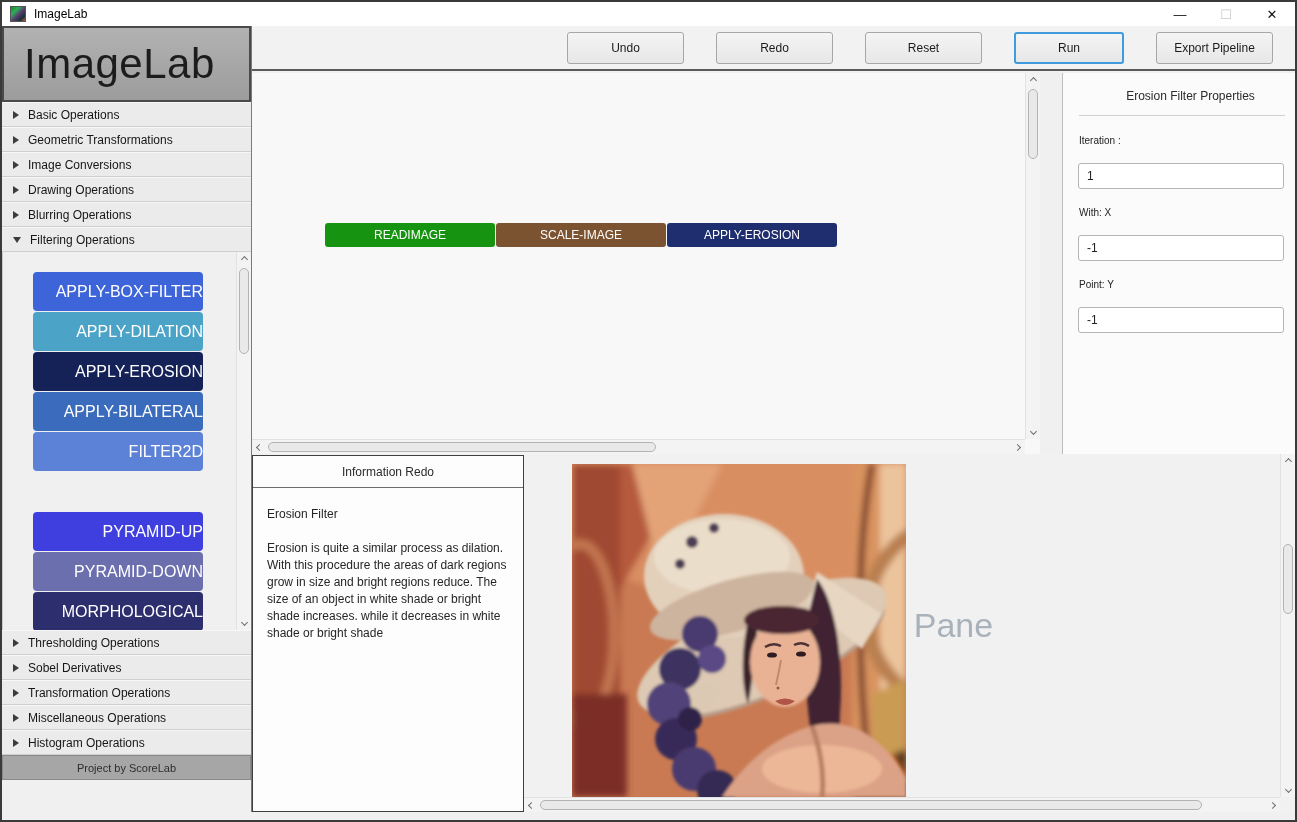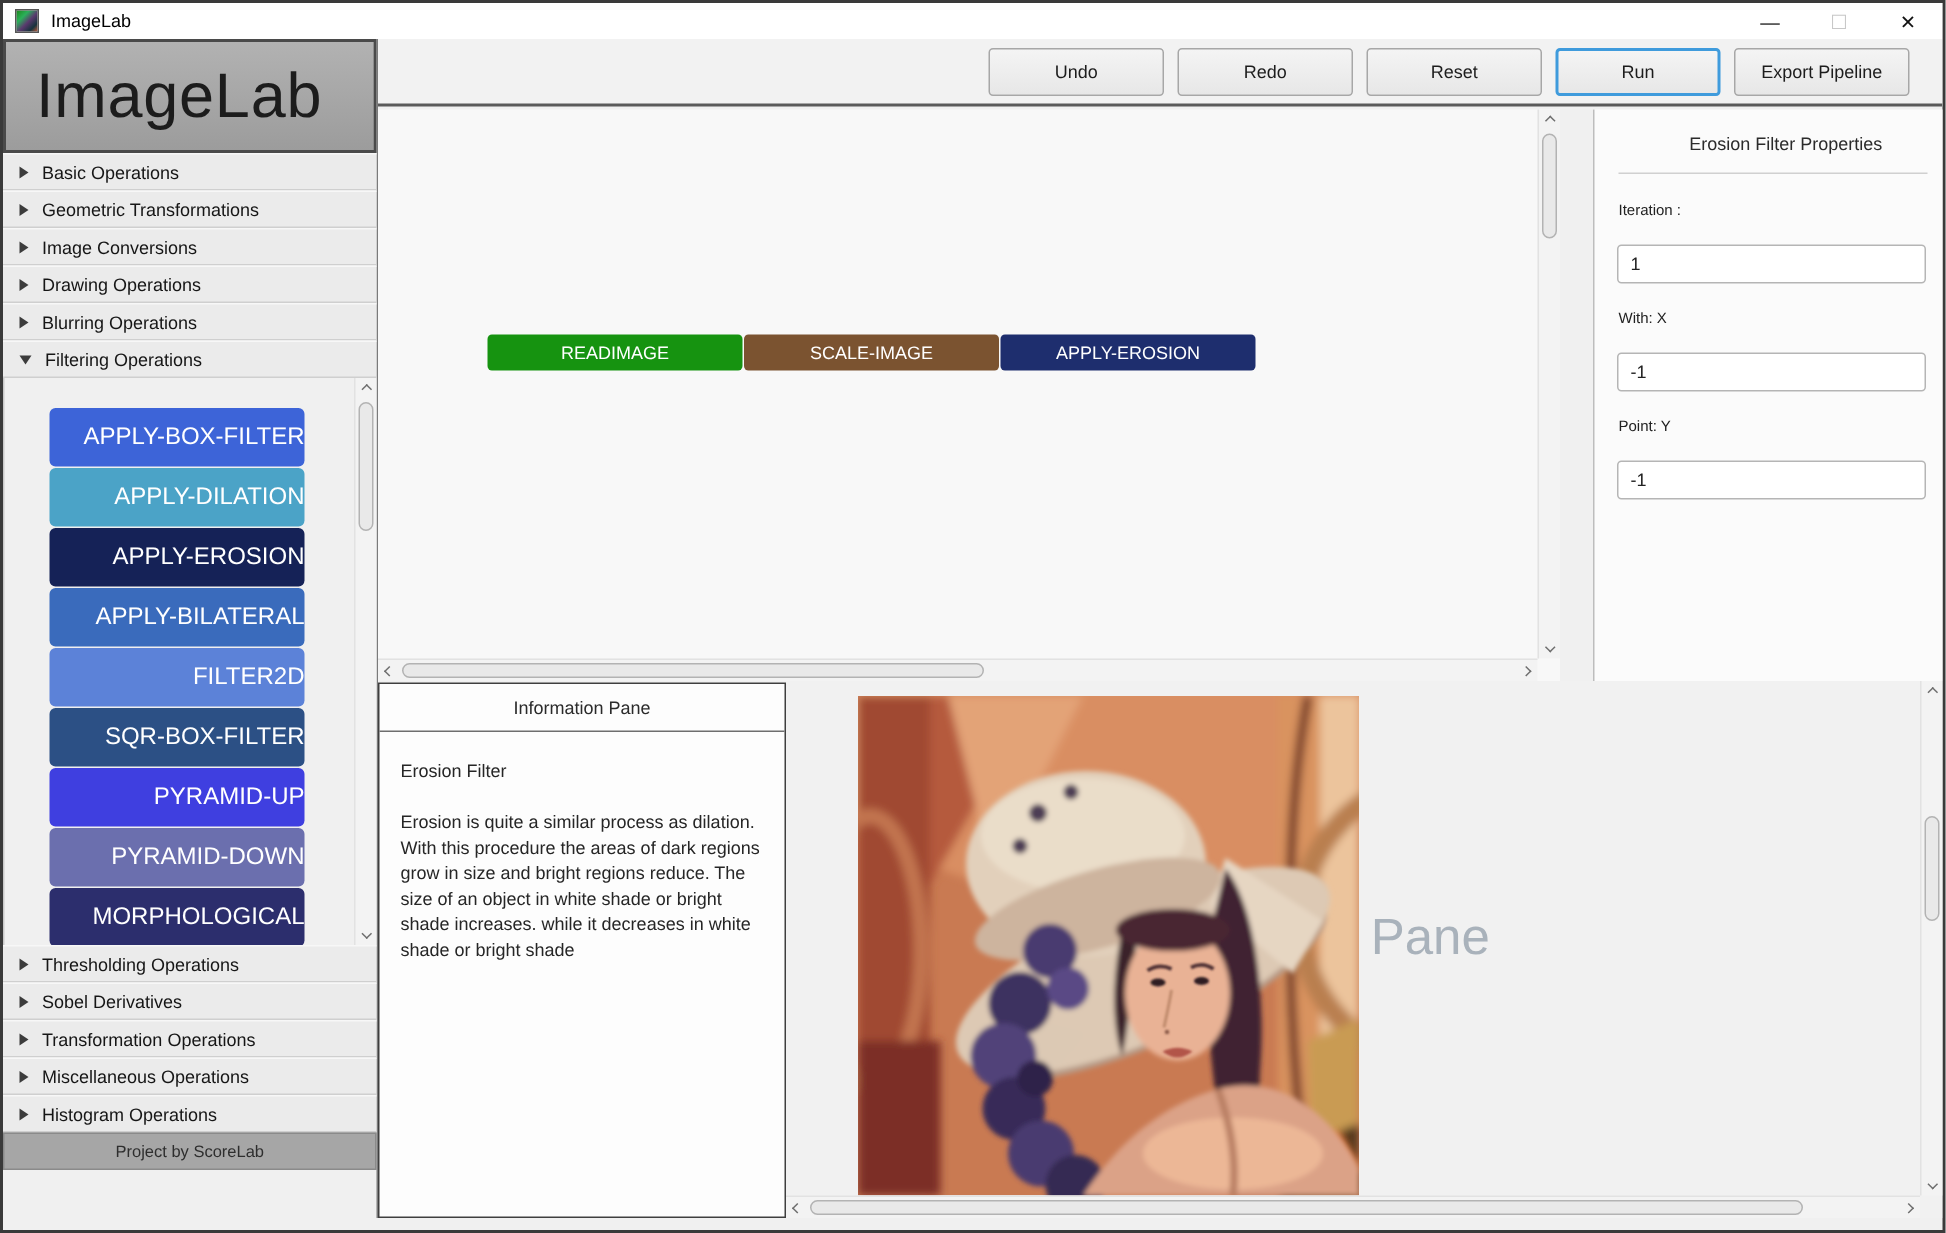--- a/index.html
+++ b/index.html
@@ -52,21 +52,21 @@
   .sarrow i { display:block; width:5px; height:5px; border-left:1.4px solid #6e6e6e;
               border-bottom:1.4px solid #6e6e6e; }
   .sarrow.up i   { transform:rotate(135deg); }
   .sarrow.down i { transform:rotate(-45deg); }
   .sarrow.left i { transform:rotate(45deg); }
   .sarrow.right i{ transform:rotate(-135deg); }
 
   
   .toolbar { position:absolute; left:250px; top:24px; width:1043px; height:45px; background:#f2f2f2;
              border-bottom:2px solid #5a5a5a; display:flex; align-items:center;
-             justify-content:flex-end; gap:9px; padding-right:22px; }
+             justify-content:flex-end; gap:32px; padding-right:22px; }
   .tb-btn { width:117px; height:32px; background:linear-gradient(#f4f4f4,#e7e7e7);
             border:1px solid #a7a7a7; border-radius:3px; font-size:12px; color:#1c1c1c; cursor:pointer; }
   .tb-btn.run { width:110px; border:2px solid #3f9bdc; }
 
   
   .canvas { position:absolute; left:250px; top:71px; width:788px; height:381px; background:#f8f8f8; }
   .chip { position:absolute; top:150px; height:24px; width:170px; border:none; border-radius:3px;
           color:#fff; font-size:12px; cursor:pointer;margin-left:44px; }
 
   
@@ -136,21 +136,20 @@
       <span class="chev-d"></span>
       <span>Filtering Operations</span>
     </div>
 
     <div class="filter-list">
       <button class="filter-btn" style="top: 20px; background-color: rgb(61, 100, 216);">APPLY-BOX-FILTER</button>
       <button class="filter-btn" style="top: 60px; background-color: rgb(75, 163, 199);">APPLY-DILATION</button>
       <button class="filter-btn" style="top: 100px; background-color: rgb(21, 34, 87);">APPLY-EROSION</button>
       <button class="filter-btn" style="top: 140px; background-color: rgb(58, 107, 188);">APPLY-BILATERAL</button>
       <button class="filter-btn" style="top: 180px; background-color: rgb(92, 130, 216);">FILTER2D</button>
-      <button class="filter-btn" style="top: 220px; background-color: rgb(44, 80, 133);">SQR-BOX-FILTER</button>
       <button class="filter-btn" style="top: 260px; background-color: rgb(63, 63, 224);">PYRAMID-UP</button>
       <button class="filter-btn" style="top: 300px; background-color: rgb(107, 111, 174);">PYRAMID-DOWN</button>
       <button class="filter-btn" style="top: 340px; background-color: rgb(44, 46, 109);">MORPHOLOGICAL</button>
       <div class="sb-track-v" style="right:0; top:0; height:378px;">
         <div class="sarrow up" style="top:0; left:0;">
             <i></i>
           </div>
         <div class="sb-thumb-v" style="top:16px; height:86px;"></div>
         <div class="sarrow down" style="bottom:0; left:0;">
             <i></i>
@@ -220,21 +219,21 @@
     <div class="props-hr"></div>
     <div class="prop-label" style="top:62px">Iteration :</div>
     <input class="prop-input" style="top: 90px;" value="1">
     <div class="prop-label" style="top:134px">With: X</div>
     <input class="prop-input" style="top: 162px;" value="-1">
     <div class="prop-label" style="top:206px">Point: Y</div>
     <input class="prop-input" style="top: 234px;" value="-1">
   </div>
 
   <div class="info">
-    <div class="info-header">Information Pane</div>
+    <div class="info-header">Information Redo</div>
     <div class="info-body">
       <div class="info-heading">Erosion Filter</div>
       <div> Erosion is quite a similar process as dilation. With this procedure the areas of dark regions grow in size and bright regions reduce. The size of an object in white shade or bright shade increases. while it decreases in white shade or bright shade</div>
     </div>
   </div>
 
   <div class="imagepane">
     <div class="watermark">Image Pane</div>
 
     <svg class="preview" viewBox="0 0 334 333">

